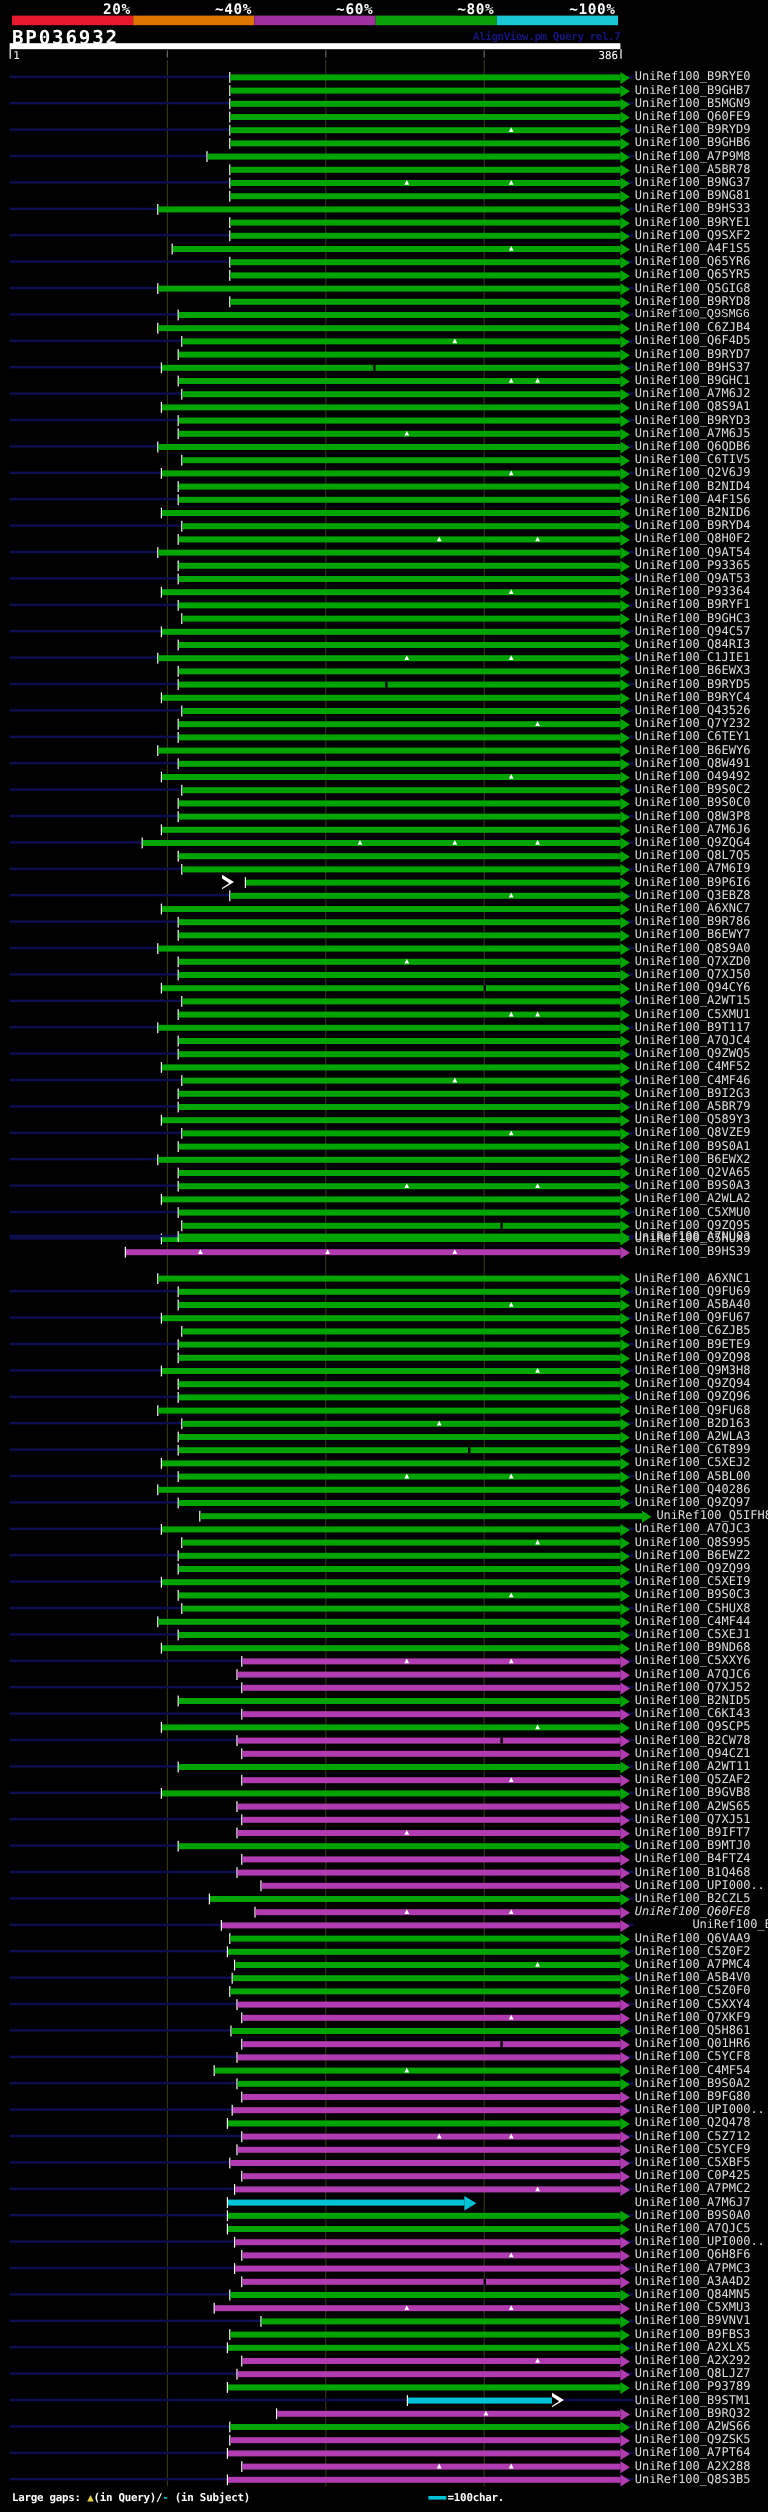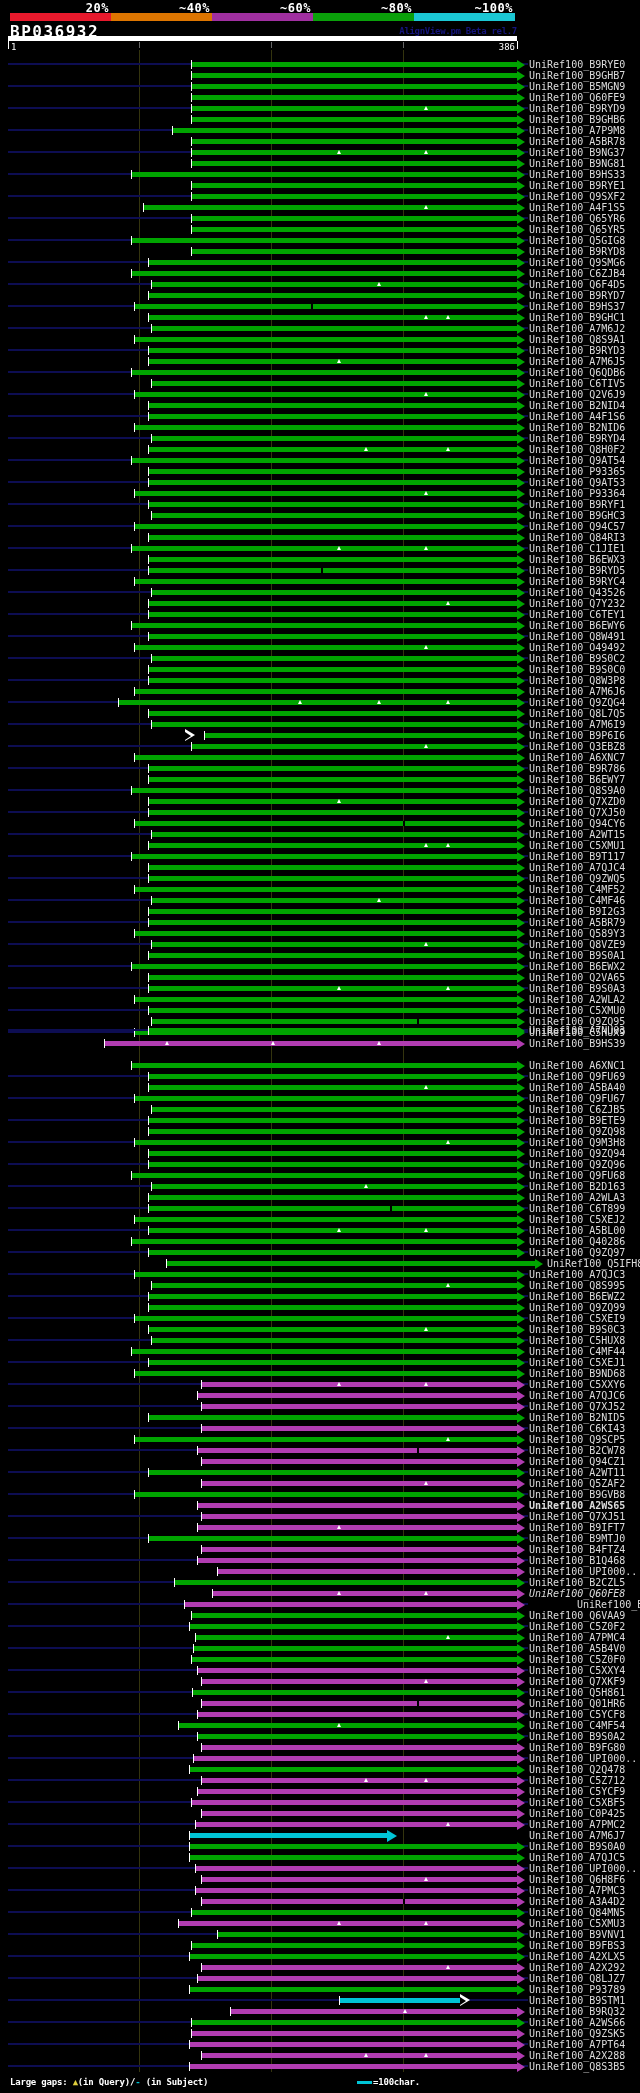--- a/index.html
+++ b/index.html
@@ -44,21 +44,21 @@
       <div class="seg" style="left: 111px; width: 101px; background: rgb(221, 117, 0);"></div>
       <div class="slabel" style="left: 150px; width: 60px;">~40%</div>
       <div class="seg" style="left: 212px; width: 101px; background: rgb(160, 47, 160);"></div>
       <div class="slabel" style="left: 251px; width: 60px;">~60%</div>
       <div class="seg" style="left: 313px; width: 101px; background: rgb(10, 160, 10);"></div>
       <div class="slabel" style="left: 352px; width: 60px;">~80%</div>
       <div class="seg" style="left: 414px; width: 101px; background: rgb(27, 199, 212);"></div>
       <div class="slabel" style="left: 453px; width: 60px;">~100%</div>
     </div>
   <div class="title">BP036932</div>
-  <div class="watermark" style="color: rgb(21, 21, 125);">AlignView.pm Beta rel.7</div>
+  <div class="watermark" style="color: rgb(21, 21, 125);">AlignView.pm Query rel.7</div>
   <div class="querybar"></div>
   <div id="axis-area">
       <div class="axis-tick" style="left: 8px; top: 41px; height: 8px;"></div>
       <div class="axis-num" style="left: 11px;">1</div>
       <div class="axis-tick" style="left: 139px; top: 42px; height: 6px; background: rgb(102, 102, 102);"></div>
       <div class="axis-tick" style="left: 271px; top: 42px; height: 6px; background: rgb(102, 102, 102);"></div>
       <div class="axis-tick" style="left: 403px; top: 42px; height: 6px; background: rgb(102, 102, 102);"></div>
       <div class="axis-num" style="left: 465px; width: 50px; text-align: right;">386</div>
       <div class="axis-tick" style="left: 517px; top: 41px; height: 8px;"></div>
     </div>
@@ -185,21 +185,21 @@
         <div class="ltick" style="left: 190.769px;"></div>
         <div class="bar" style="left: 191.769px; width: 325.231px; background: rgb(0, 164, 0);"></div>
         <div class="tri" style="left: 517px; border-left: 8px solid rgb(0, 164, 0);"></div>
         <div class="hlabel" style="color: rgb(220, 220, 220);">UniRef100_B9RYD8</div>
       </div>
       <div class="hit-row" style="top: 257px;">
         <div class="navy" style="background: rgb(13, 13, 82);"></div>
         <div class="ltick" style="left: 148.462px;"></div>
         <div class="bar" style="left: 149.462px; width: 367.538px; background: rgb(0, 164, 0);"></div>
         <div class="tri" style="left: 517px; border-left: 8px solid rgb(0, 164, 0);"></div>
-        <div class="hlabel" style="color: rgb(220, 220, 220);">UniRef100_Q9SMG6</div>
+        <div class="hlabel" style="color: rgb(220, 220, 220); font-family: Liberation Mono, monospace;">UniRef100_Q9SMG6</div>
       </div>
       <div class="hit-row" style="top: 268px;">
         <div class="ltick" style="left: 131.275px;"></div>
         <div class="bar" style="left: 132.275px; width: 384.725px; background: rgb(0, 164, 0);"></div>
         <div class="tri" style="left: 517px; border-left: 8px solid rgb(0, 164, 0);"></div>
         <div class="hlabel" style="color: rgb(220, 220, 220);">UniRef100_C6ZJB4</div>
       </div>
       <div class="hit-row" style="top: 279px;">
         <div class="navy" style="background: rgb(13, 13, 82);"></div>
         <div class="ltick" style="left: 151.106px;"></div>
@@ -964,21 +964,21 @@
         <div class="navy" style="background: rgb(13, 13, 82);"></div>
         <div class="ltick" style="left: 133.919px;"></div>
         <div class="bar" style="left: 134.919px; width: 382.081px; background: rgb(0, 164, 0);"></div>
         <div class="tri" style="left: 517px; border-left: 8px solid rgb(0, 164, 0);"></div>
         <div class="hlabel" style="color: rgb(220, 220, 220);">UniRef100_B9GVB8</div>
       </div>
       <div class="hit-row" style="top: 1500px;">
         <div class="ltick" style="left: 197.379px;"></div>
         <div class="bar" style="left: 198.379px; width: 318.621px; background: rgb(177, 60, 177);"></div>
         <div class="tri" style="left: 517px; border-left: 8px solid rgb(177, 60, 177);"></div>
-        <div class="hlabel" style="color: rgb(220, 220, 220); font-weight: bold;">UniRef100_A2WS65</div>
+        <div class="hlabel" style="color: rgb(220, 220, 220);">UniRef100_A2WS65</div>
       </div>
       <div class="hit-row" style="top: 1511px;">
         <div class="navy" style="background: rgb(13, 13, 82);"></div>
         <div class="ltick" style="left: 201.345px;"></div>
         <div class="bar" style="left: 202.345px; width: 314.655px; background: rgb(177, 60, 177);"></div>
         <div class="tri" style="left: 517px; border-left: 8px solid rgb(177, 60, 177);"></div>
         <div class="hlabel" style="color: rgb(220, 220, 220);">UniRef100_Q7XJ51</div>
       </div>
       <div class="hit-row" style="top: 1522px;">
         <div class="ltick" style="left: 197.379px;"></div>

